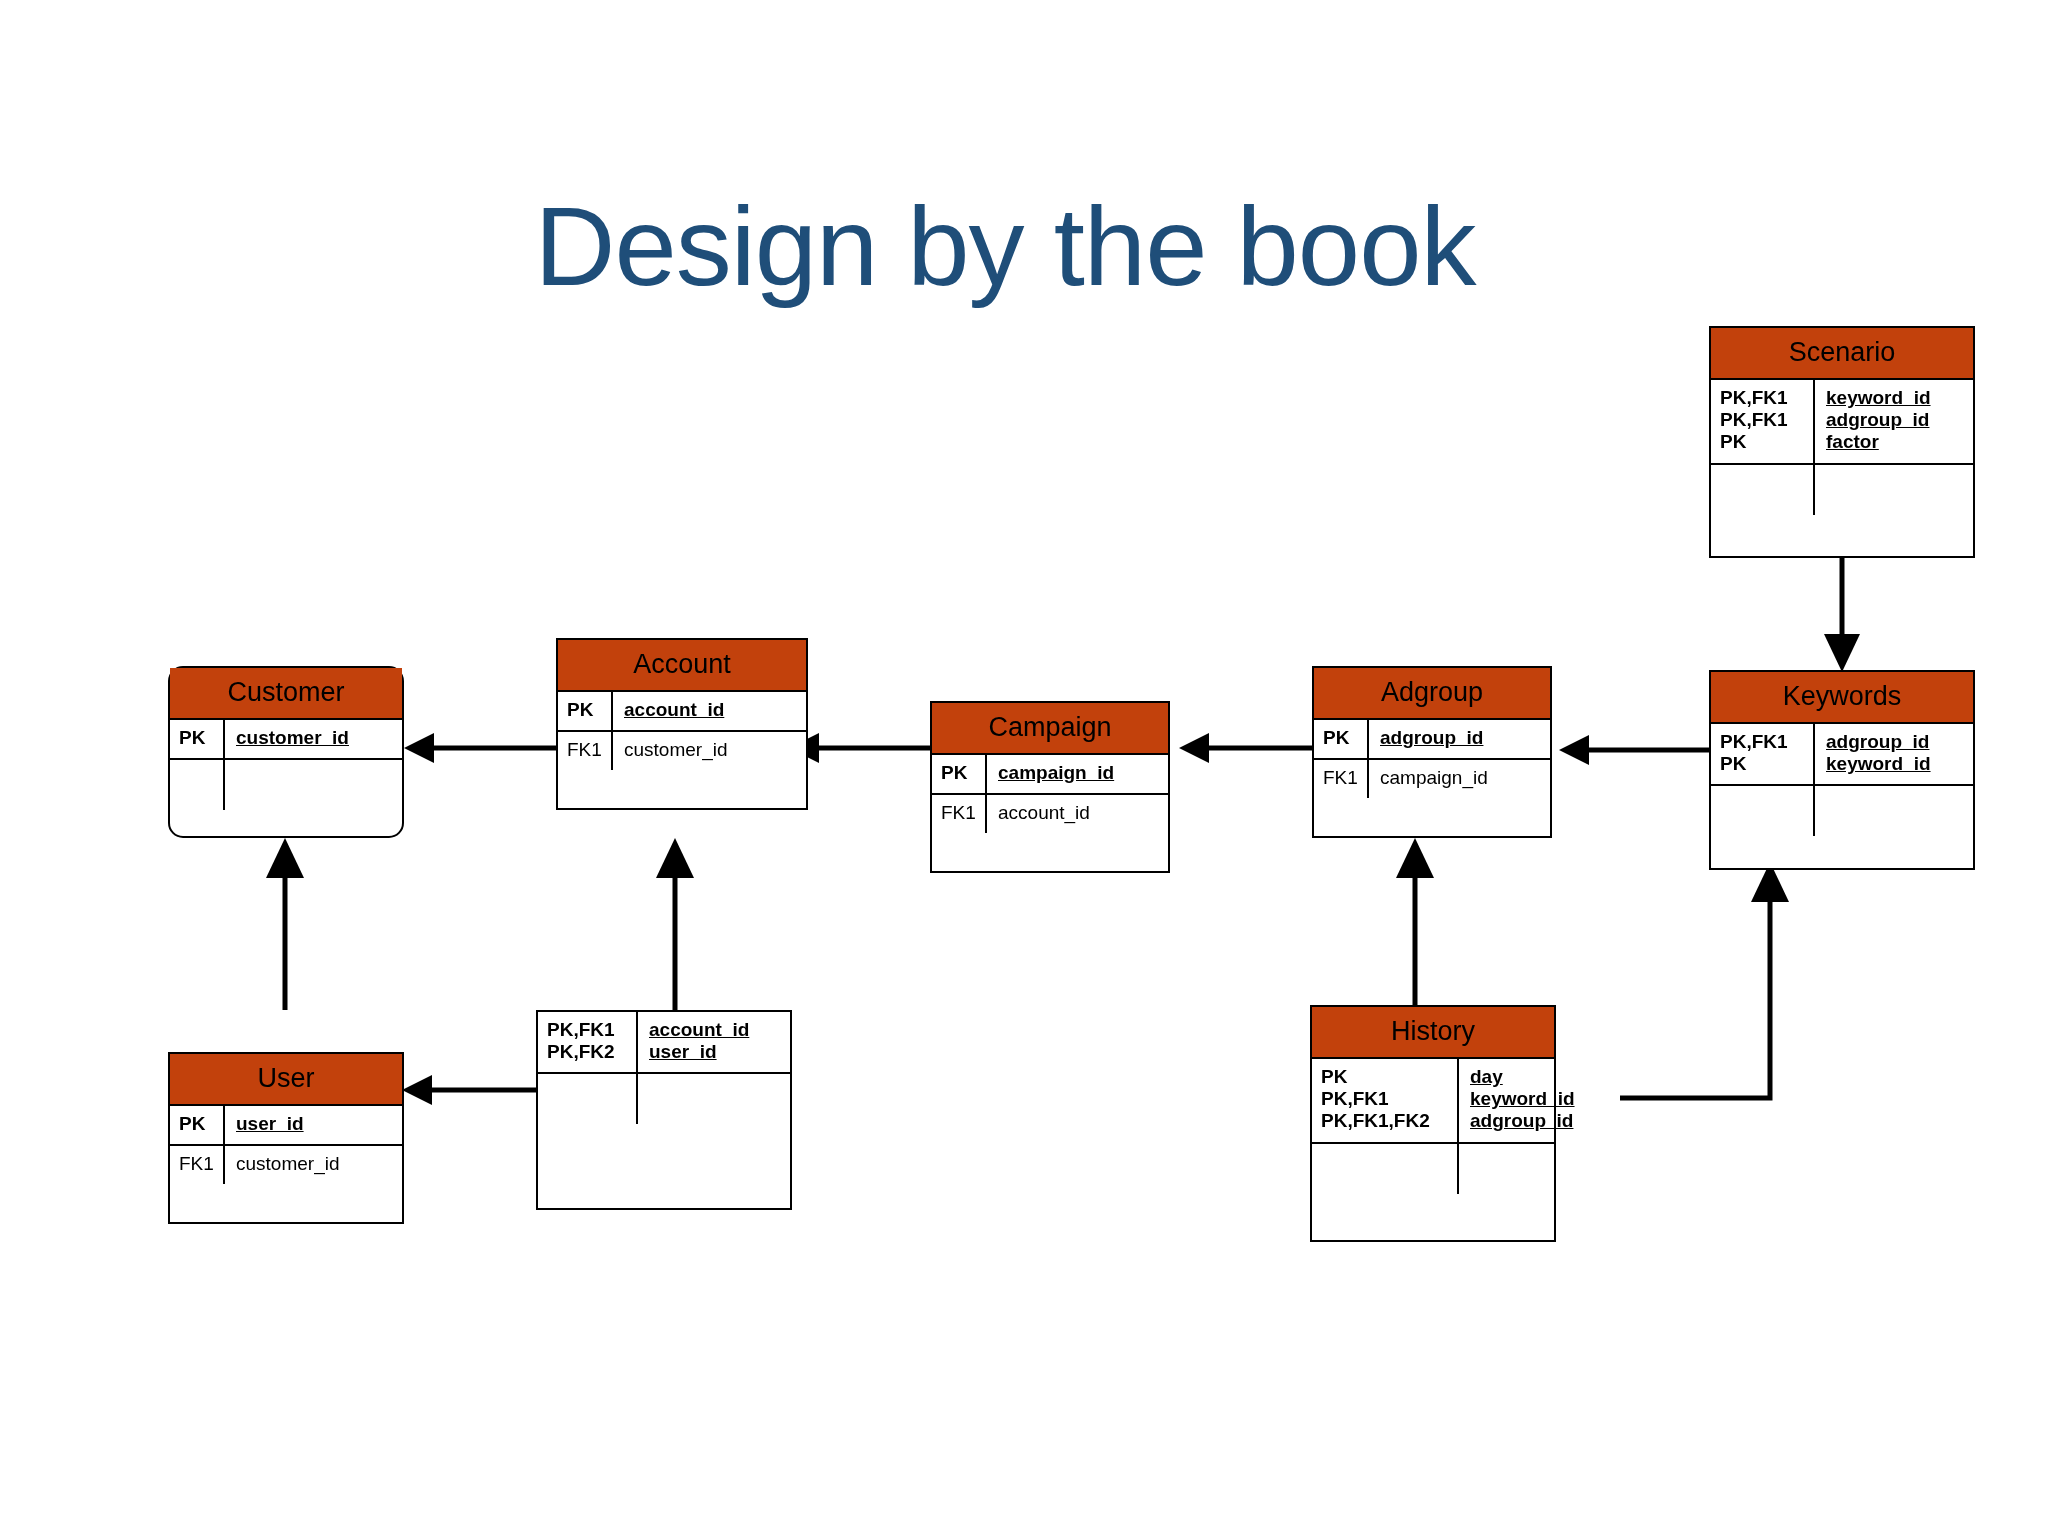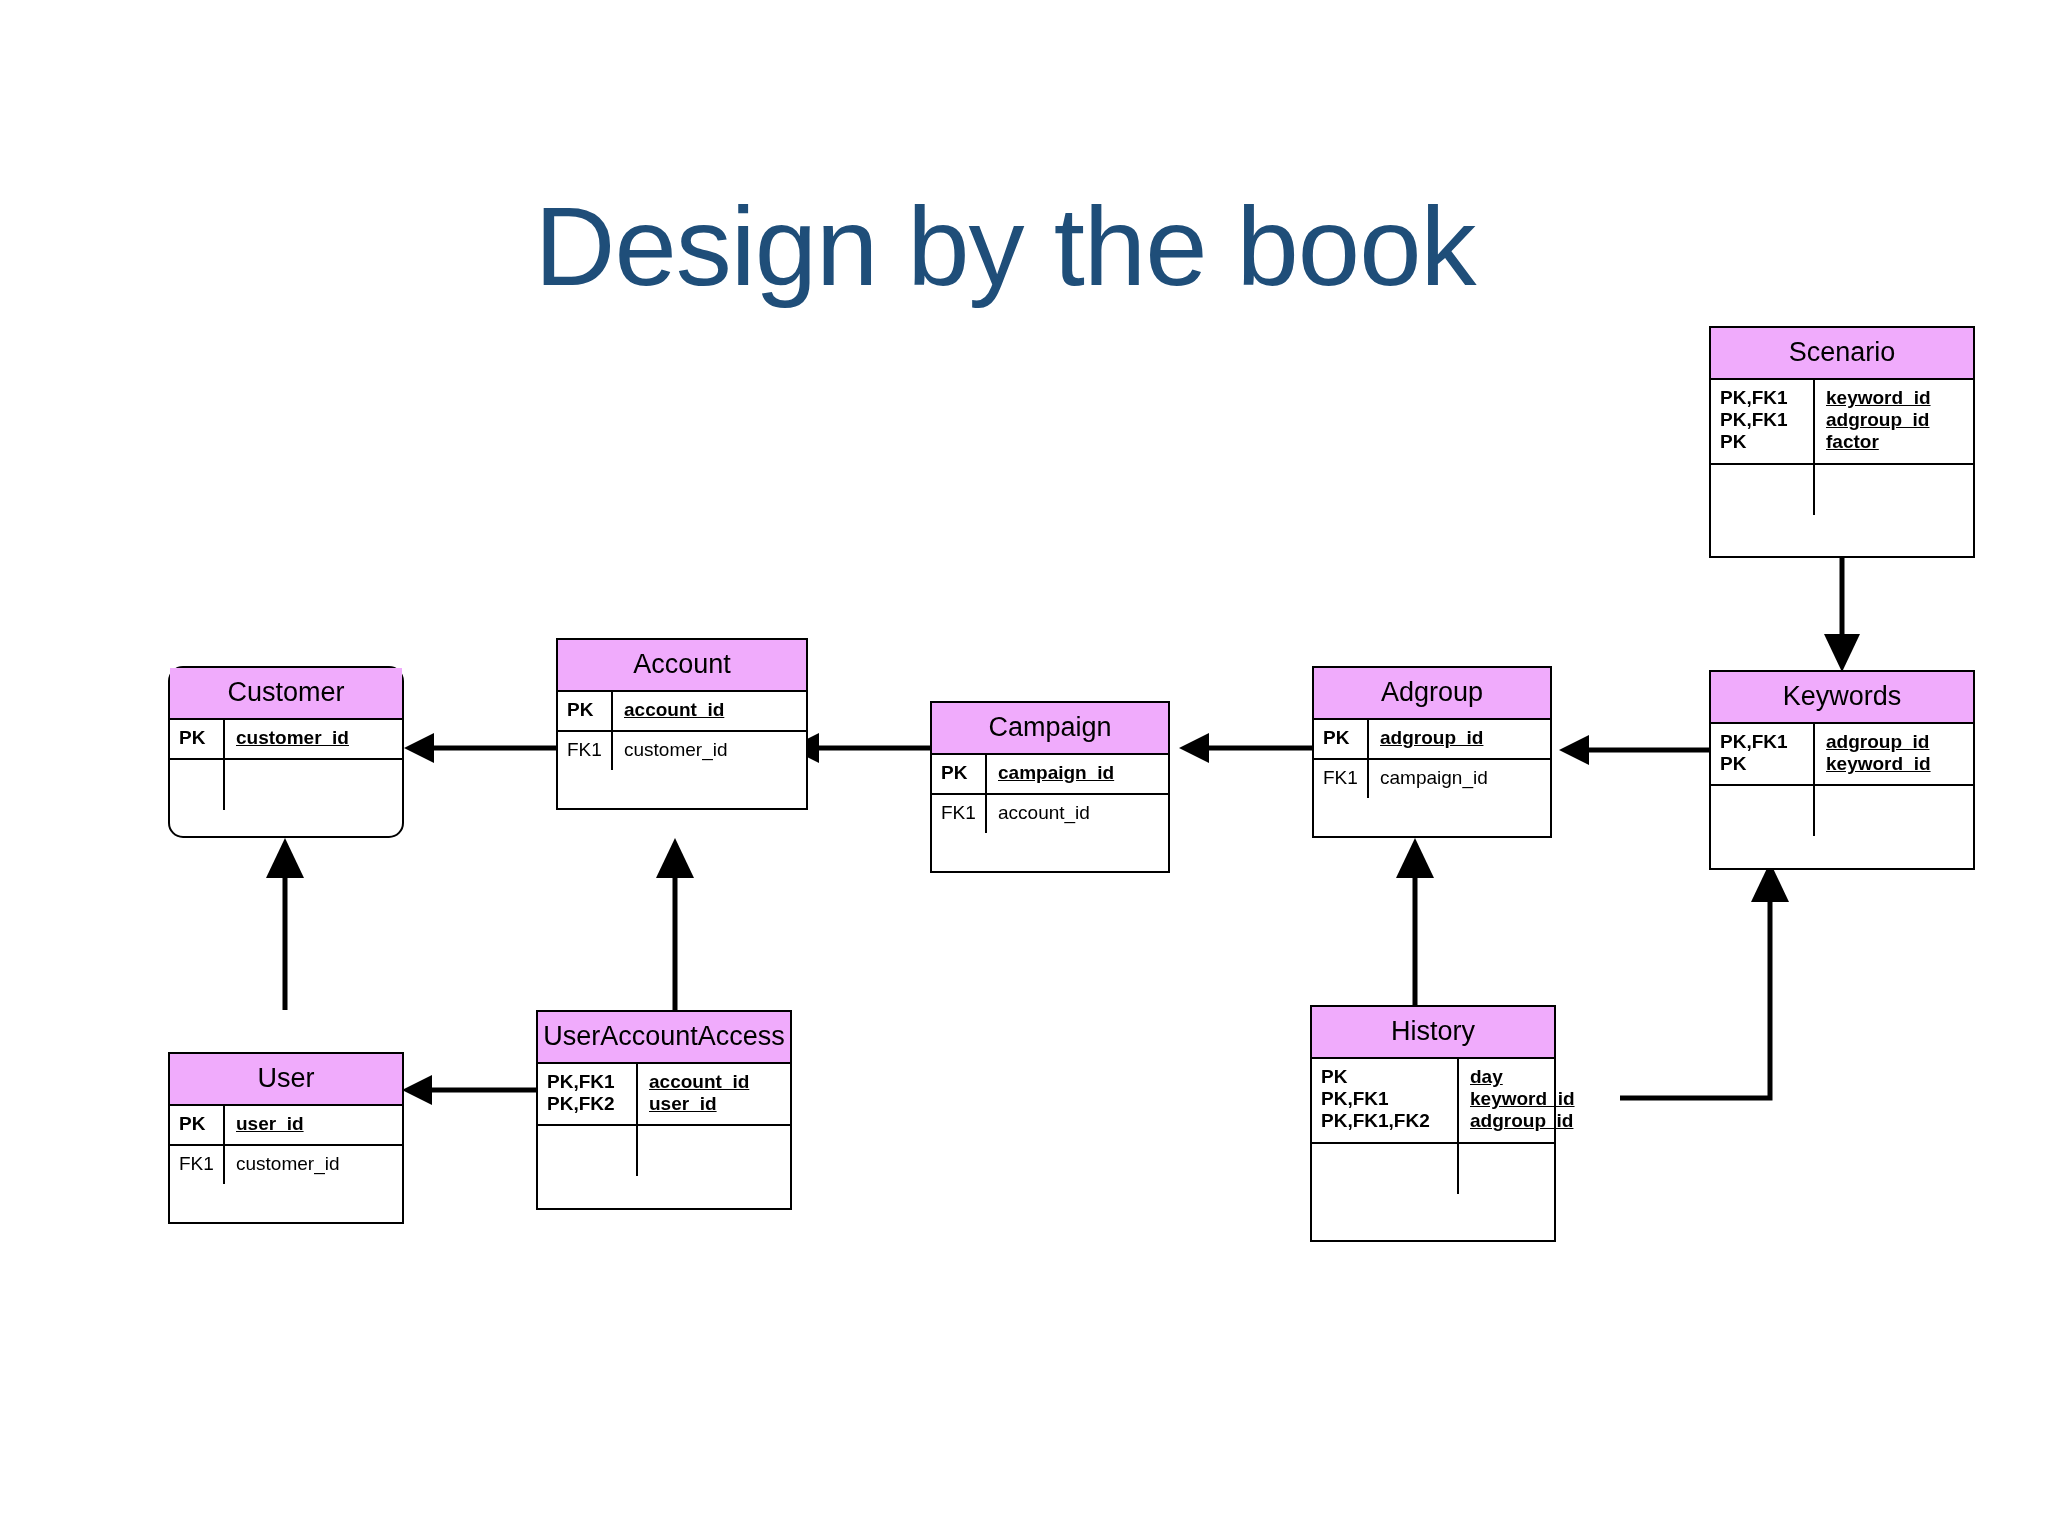--- a/index.html
+++ b/index.html
@@ -25,21 +25,21 @@
   }
 
   
   .entity{
     position:absolute;
     border:2.5px solid #000000;
     background:#ffffff;
     box-sizing:border-box;
   }
   .entity .ent-header{
-    background:#f0abfc;
+    background:#c2410c;
     border-bottom:2.5px solid #000000;
     text-align:center;
     font-size:27px;
     color:#000000;
     font-weight:400;
     line-height:1;
     padding:11px 4px 12px 4px;
     box-sizing:border-box;
     white-space:nowrap;
     overflow:hidden;
@@ -281,21 +281,20 @@
       <div class="ent-col-key" style="width:55px;">
         <div class="ent-line">FK1</div>
       </div>
       <div class="ent-col-attr">
         <div class="ent-line">customer_id</div>
       </div>
     </div>
   </div>
 
   <div class="entity" style="left:536px;top:1010px;width:256px;height:200px;">
-    <div class="ent-header">UserAccountAccess</div>
     <div class="ent-section pk">
       <div class="ent-col-key" style="width:100px;">
         <div class="ent-line">PK,FK1</div>
         <div class="ent-line">PK,FK2</div>
       </div>
       <div class="ent-col-attr">
         <div class="ent-line">account_id</div>
         <div class="ent-line">user_id</div>
       </div>
     </div>

